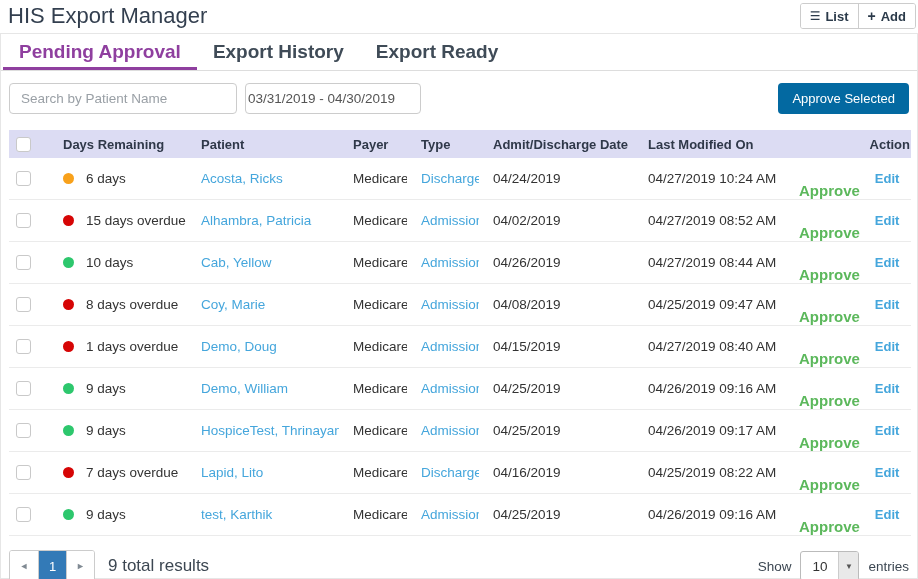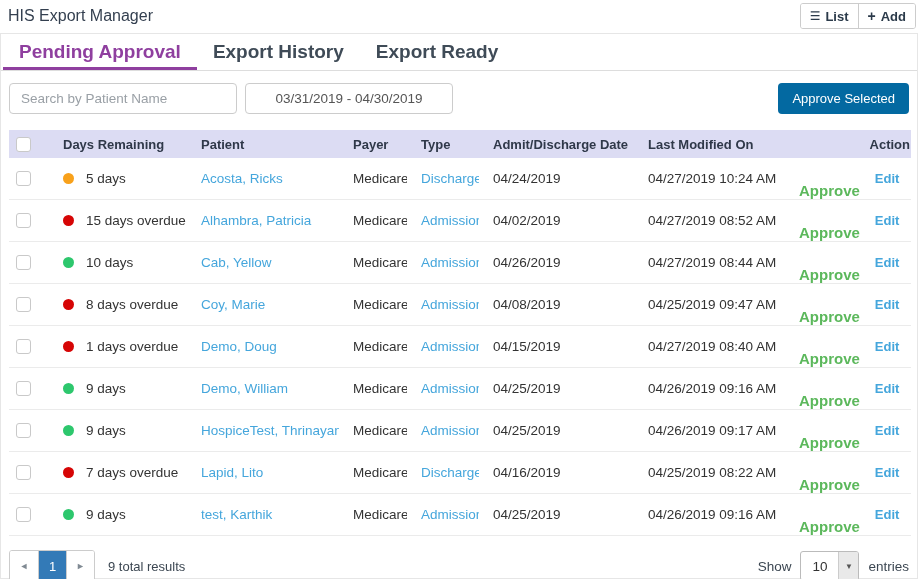--- a/index.html
+++ b/index.html
@@ -5,38 +5,38 @@
   * { box-sizing: border-box; }
   html, body { margin:0; padding:0; }
   body {
     width:918px; height:579px; overflow:hidden;
     background:#fff; color:#333;
     font-family:"Liberation Sans", sans-serif;
   }
 
   
   .topbar { display:flex; justify-content:space-between; align-items:flex-start; padding:2px 2px 0 8px; height:33px; }
-  .page-title { font-size:16px; font-weight:400; color:#333f4f; margin:0; line-height:28px; }
+  .page-title { font-size:22px; font-weight:400; color:#333f4f; margin:0; line-height:28px; }
   .btn-group { display:inline-flex; border:1px solid #ccc; border-radius:3px; overflow:hidden; margin-top:1px; background:#fff; }
   .btn { display:inline-flex; align-items:center; gap:5px; padding:4px 9px; font-size:13px; font-weight:700; color:#2b3a4a; background:#fff; border:none; cursor:pointer; font-family:inherit; }
   .btn + .btn { border-left:1px solid #ccc; }
   .btn .glyph { font-size:12px; font-weight:400; }
   .btn .plus { font-size:14px; font-weight:700; }
 
   
   .panel { border:1px solid #e6e6e6; height:546px; }
   .tabs { display:flex; border-bottom:1px solid #ddd; padding:0 2px; }
   .tab { padding:7px 16px 4px; font-size:19px; color:#3f4b57; cursor:pointer; border-bottom:3px solid transparent;font-weight:bold; }
   .tab.active { color:#8f3f9f; border-bottom-color:#8f3f9f; }
 
   
   .filters { display:flex; align-items:center; padding:12px 8px 16px; gap:8px; }
   .search-input { width:228px; height:31px; border:1px solid #ccc; border-radius:4px; padding:0 11px; font-size:13.5px; color:#555; font-family:inherit; }
   .search-input::placeholder { color:#9aa0a6; }
-  .date-input { width:208px; height:31px; border:1px solid #ccc; border-radius:4px; text-align:center; font-size:13.5px; color:#555; font-family:inherit; }
+  .date-input { width:176px; height:31px; border:1px solid #ccc; border-radius:4px; font-size:13.5px; color:#555; font-family:inherit; }
   .spacer { flex:1; }
   .approve-selected { background:#0369a1; color:#fff; border:none; border-radius:4px; height:31px; padding:0 14px; font-size:13px; font-family:inherit; cursor:default; }
 
   
   table { border-collapse:collapse; width:902px; margin:0 8px; table-layout:fixed; }
   thead th { background:#dcdcf3; font-size:13px; color:#2f3849; text-align:left; padding:0 0 0 14px; height:28px; font-weight:700; }
   thead th.cb-col, tbody td.cb-col { padding:0 0 0 7px; }
   thead th.action-col { text-align:right; padding:0 1px 0 0; }
   tbody td { border-bottom:1px solid #ebebeb; height:41px; font-size:13.5px; color:#333; padding:0 0 0 14px; white-space:nowrap; overflow:hidden; }
   .cb { appearance:none; -webkit-appearance:none; width:15px; height:15px; border:1px solid #c9c9c9; border-radius:3px; background:#fff; margin:0; vertical-align:middle; cursor:pointer; }
@@ -47,21 +47,21 @@
   .approve-link { color:#5cb85c; font-weight:700; font-size:15px; cursor:pointer;margin-top:24px; }
   .edit-link { color:#45a6dc; font-weight:700; font-size:13px; cursor:pointer; }
   .print-btn { color:#3fb3e8; cursor:pointer; display:inline-flex; }
 
   
   .footer { display:flex; align-items:center; padding:14px 8px 0; }
   .pager { display:inline-flex; border:1px solid #ccc; border-radius:3px; overflow:hidden; }
   .pager-btn { width:28px; height:30px; display:flex; align-items:center; justify-content:center; background:#fff; color:#808a93; font-size:9px; cursor:pointer; }
   .pager-btn + .pager-btn { border-left:1px solid #ccc; }
   .pager-btn.active { background:#337ab7; color:#fff; font-size:13px; }
-  .total-results { margin-left:13px; font-size:13px; color:#3c4752; }
+  .total-results { margin-left:13px; font-size:17px; color:#3c4752; }
   .show-group { margin-left:auto; display:flex; align-items:center; gap:9px; font-size:13.5px; color:#3c4752; }
   .select { display:inline-flex; border:1px solid #bbb; border-radius:3px; overflow:hidden; height:30px; cursor:pointer; background:#fff; }
   .select-value { width:37px; display:flex; align-items:center; justify-content:center; font-size:13.5px; color:#333; }
   .select-arrow { width:20px; background:#e9e9e9; border-left:1px solid #ccc; display:flex; align-items:center; justify-content:center; font-size:8px; color:#555; }
 </style>
 </head>
 <body>
 
 <div class="topbar">
   <h1 class="page-title">HIS Export Manager</h1>
@@ -111,21 +111,21 @@
         <th>Type</th>
         <th>Admit/Discharge Date</th>
         <th>Last Modified On</th>
         <th class="action-col">Action</th>
       </tr>
     </thead>
     <tbody>
   <tr>
     <td class="cb-col"><input type="checkbox" class="cb" style=""></td>
     <td>
-      <span class="dot" style="background: rgb(248, 161, 27);"></span><span>5 days</span>
+      <span class="dot" style="background: rgb(248, 161, 27);"></span><span>6 days</span>
     </td>
     <td><a class="link">Acosta, Ricks</a></td>
     <td><span>Medicare</span></td>
     <td><a class="link">Discharge</a></td>
     <td><span>04/24/2019</span></td>
     <td><span>04/27/2019 10:24 AM</span></td>
     <td class="action-cell">
       <span class="action-inner">
         <a class="approve-link">Approve</a>
         <a class="edit-link">Edit</a>

